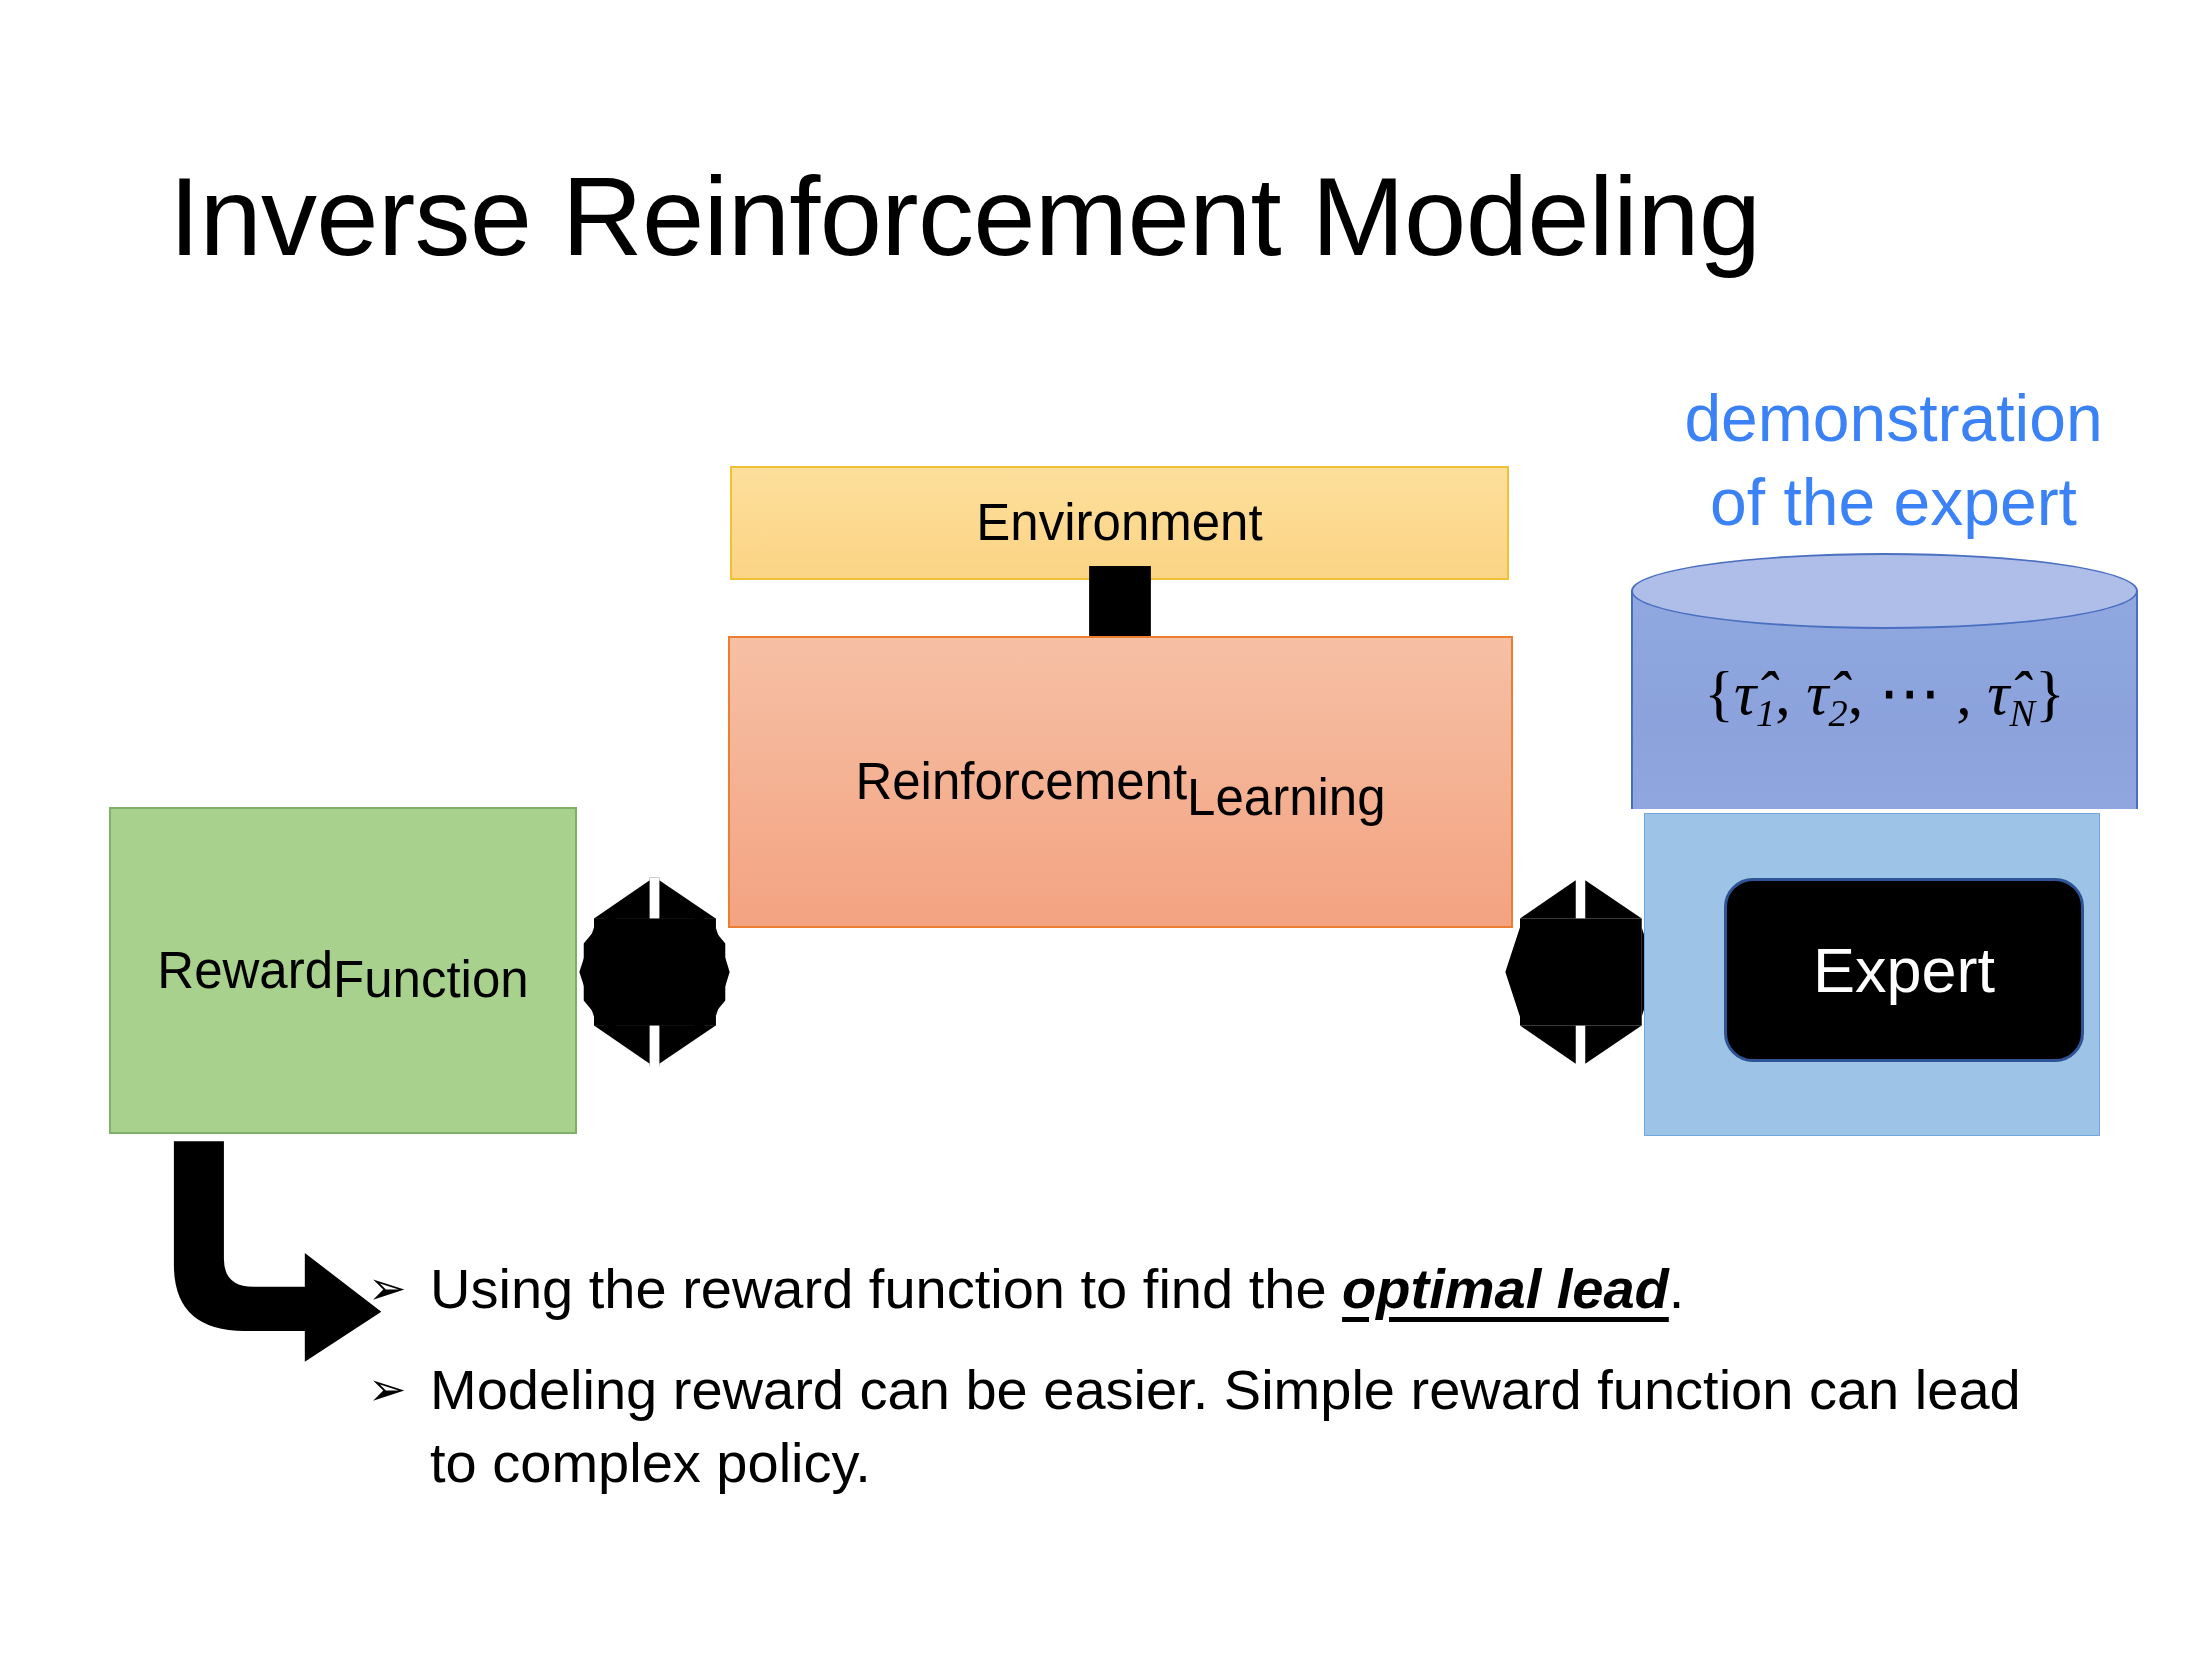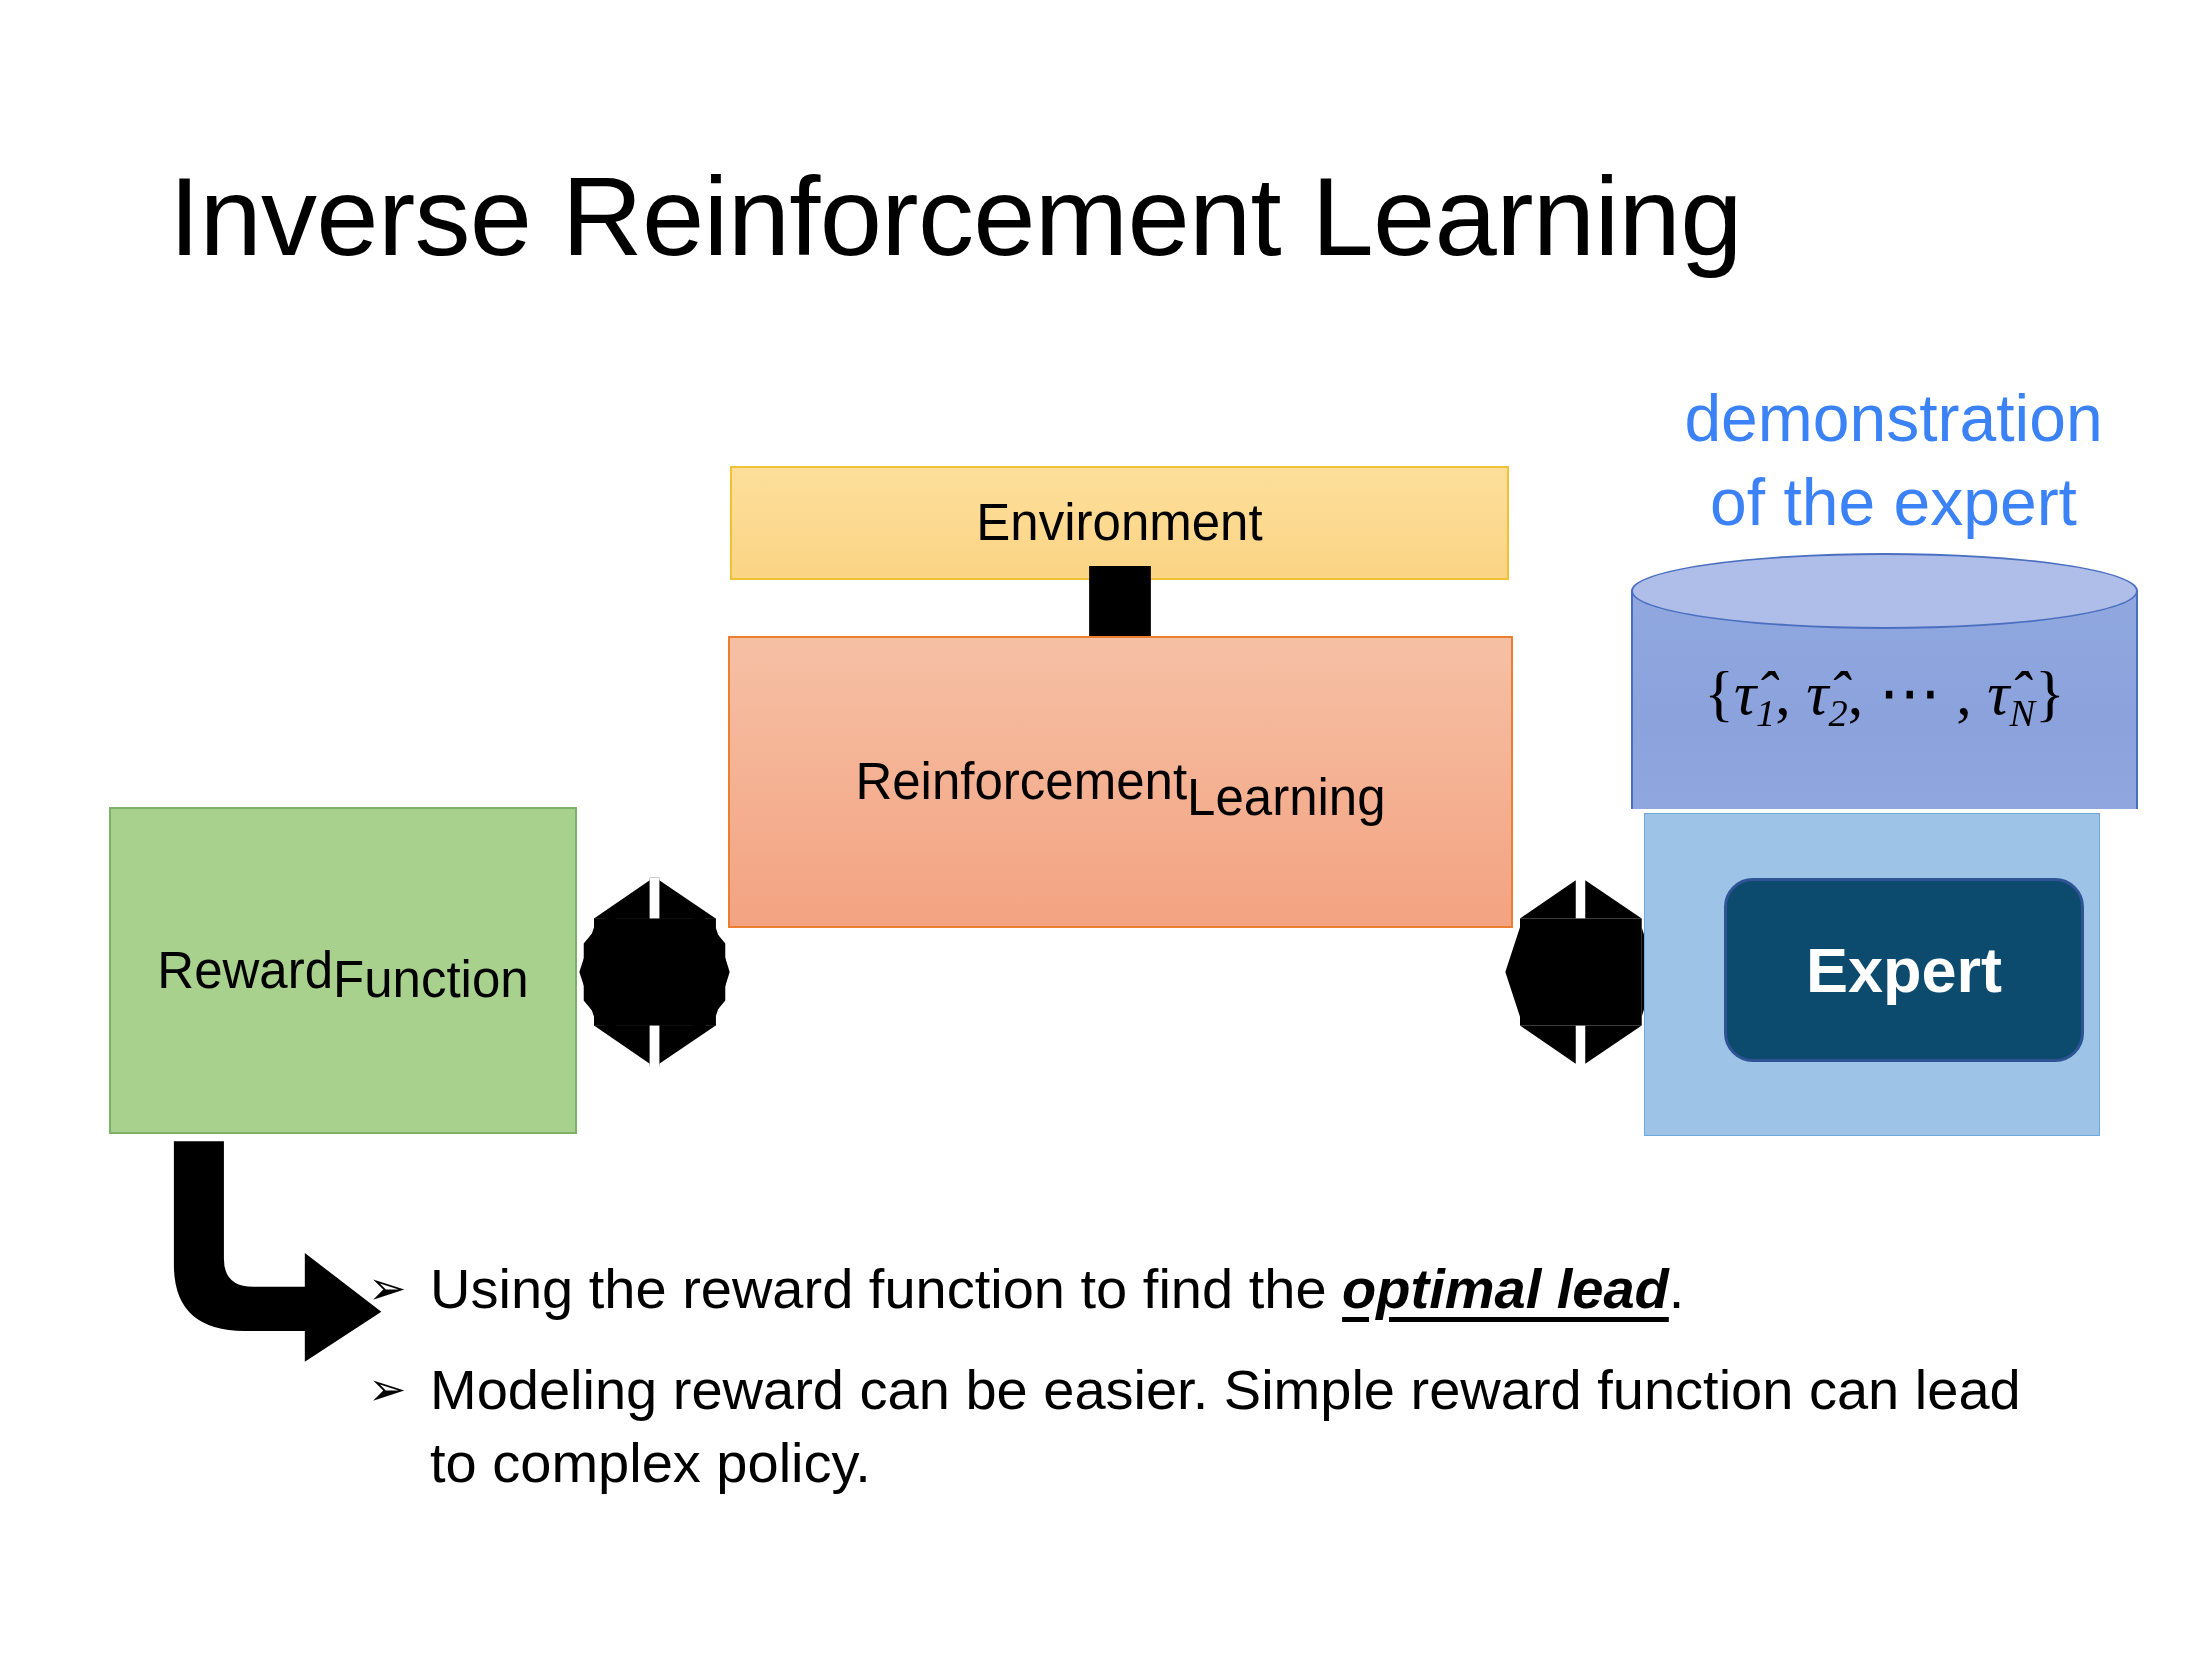--- a/index.html
+++ b/index.html
@@ -99,29 +99,28 @@
     box-sizing: border-box;
   }
 
   #expert-btn {
     position: absolute;
     left: 1724px;
     top: 878px;
     width: 360px;
     height: 184px;
     box-sizing: border-box;
-    background: #0c4a6e;
+    background: #000000;
     border: 3.7px solid #2E5496;
     border-radius: 29px;
     display: flex;
     align-items: center;
     justify-content: center;
     color: #ffffff;
     font-size: 63px;
-    font-weight: bold;
   }
 
   
   #cylinder {
     position: absolute;
     left: 1631px;
     top: 553px;
     width: 507px;
     height: 294px;
     padding-left: 40px;
@@ -234,21 +233,21 @@
     font-style: italic;
     text-decoration: underline;
     text-underline-offset: 8.8px;
   }
 </style>
 </head>
 <body>
 
 <div id="slide">
 
-  <div id="slide-title">Inverse Reinforcement Learning</div>
+  <div id="slide-title">Inverse Reinforcement Modeling</div>
 
   <div id="env-box" class="node-box">
     <span>Environment</span>
   </div>
 
   <svg id="arrow-down-env" class="arrow-svg" viewBox="0 0 220 185">
     <polygon points="68,0 152,0 152,98 213,98 110,185 7,98 68,98" fill="#000000"></polygon>
   </svg>
 
   <div id="rl-box" class="node-box">

